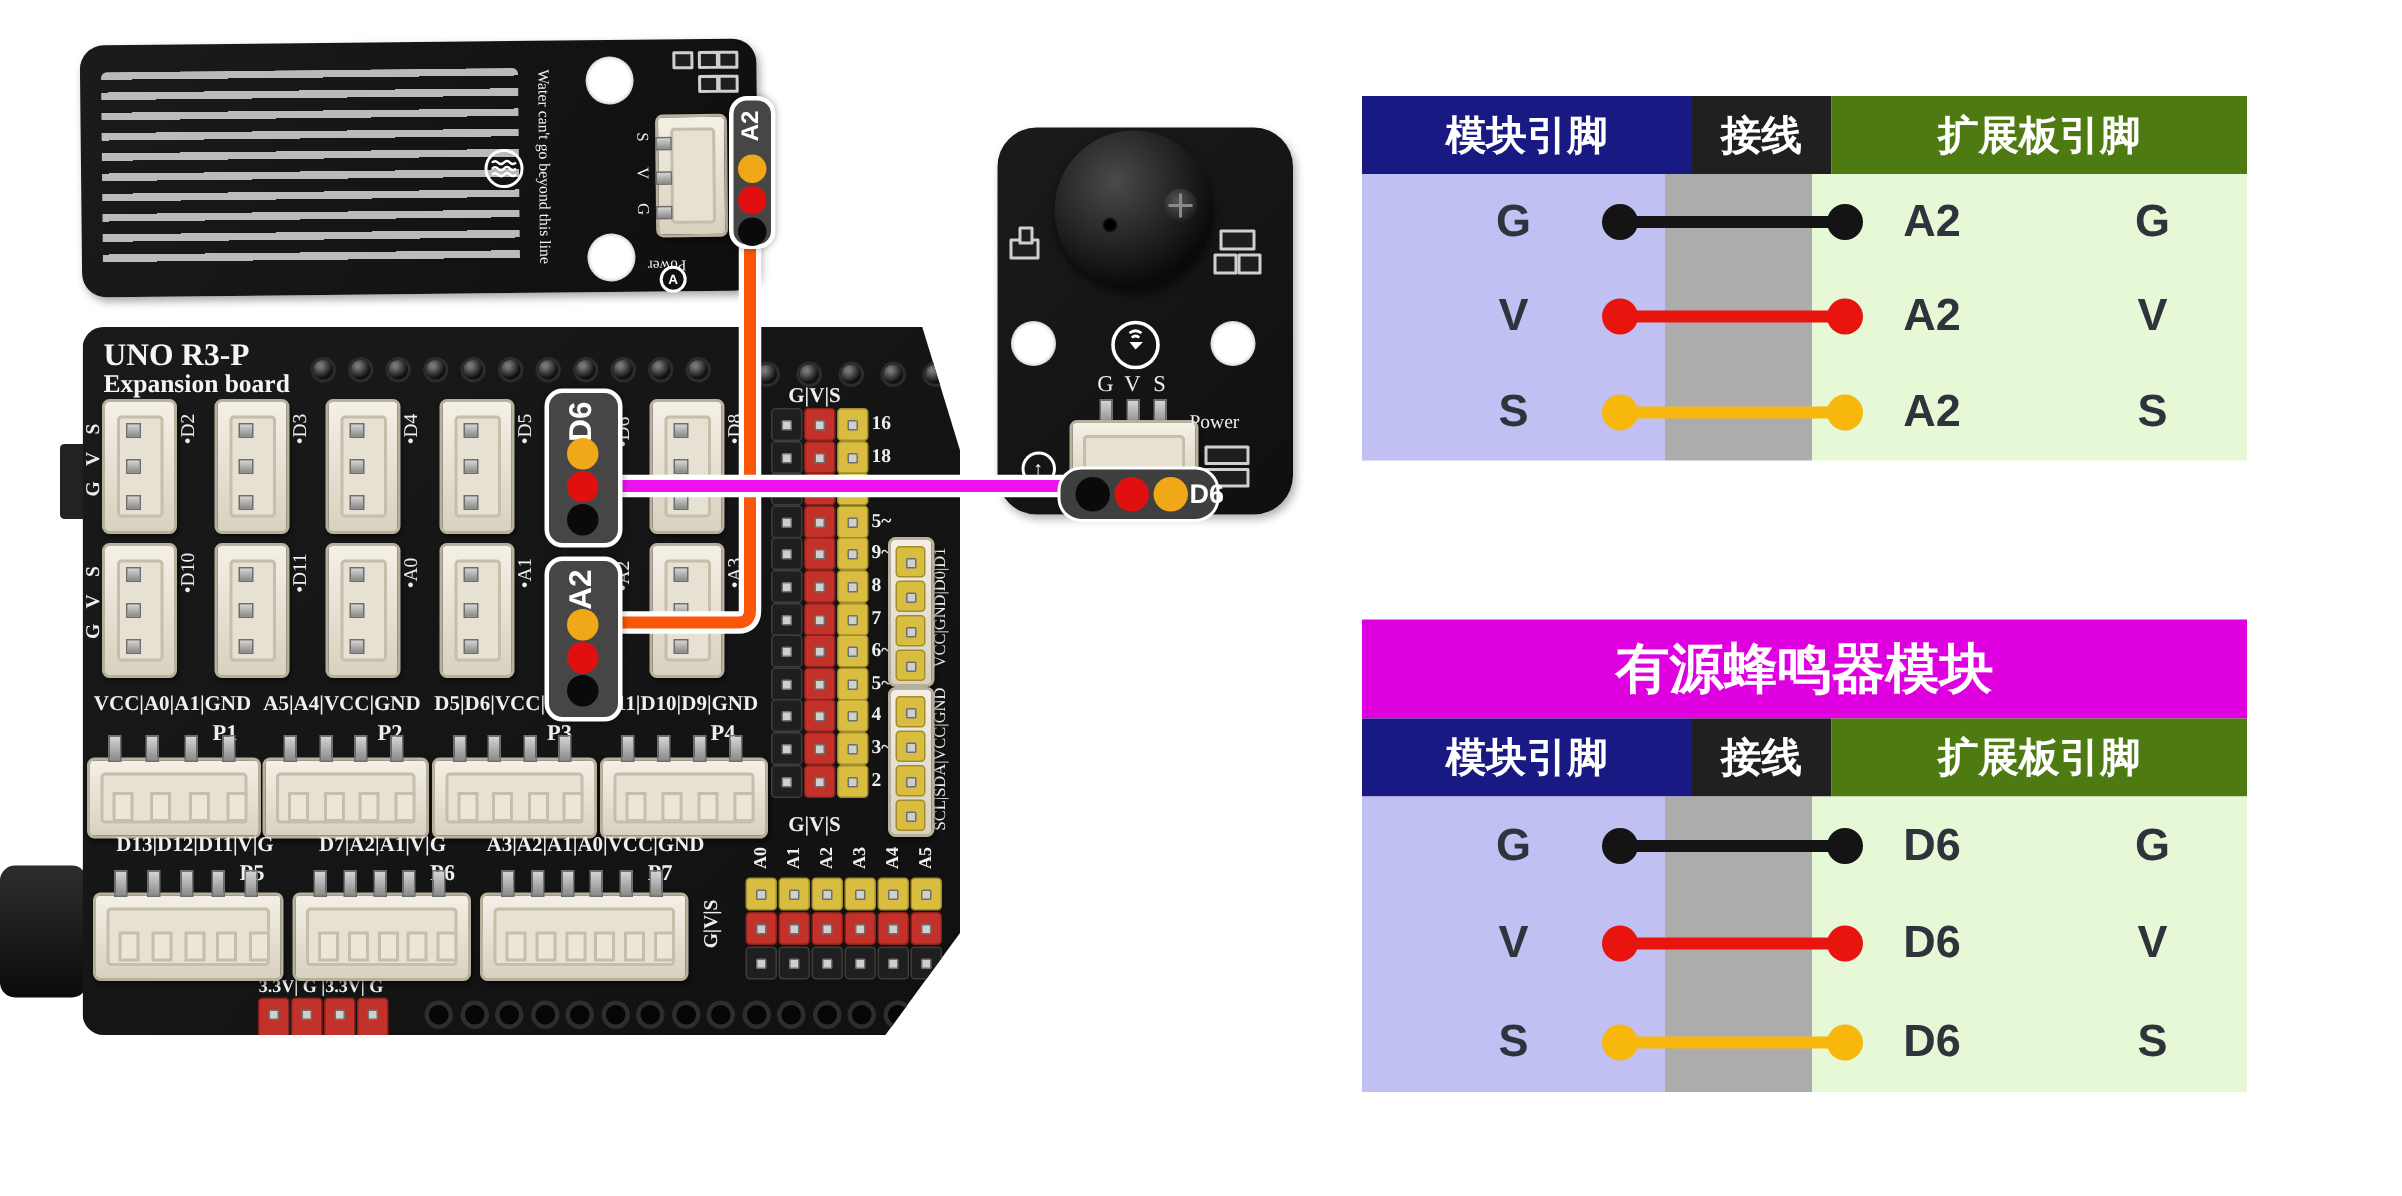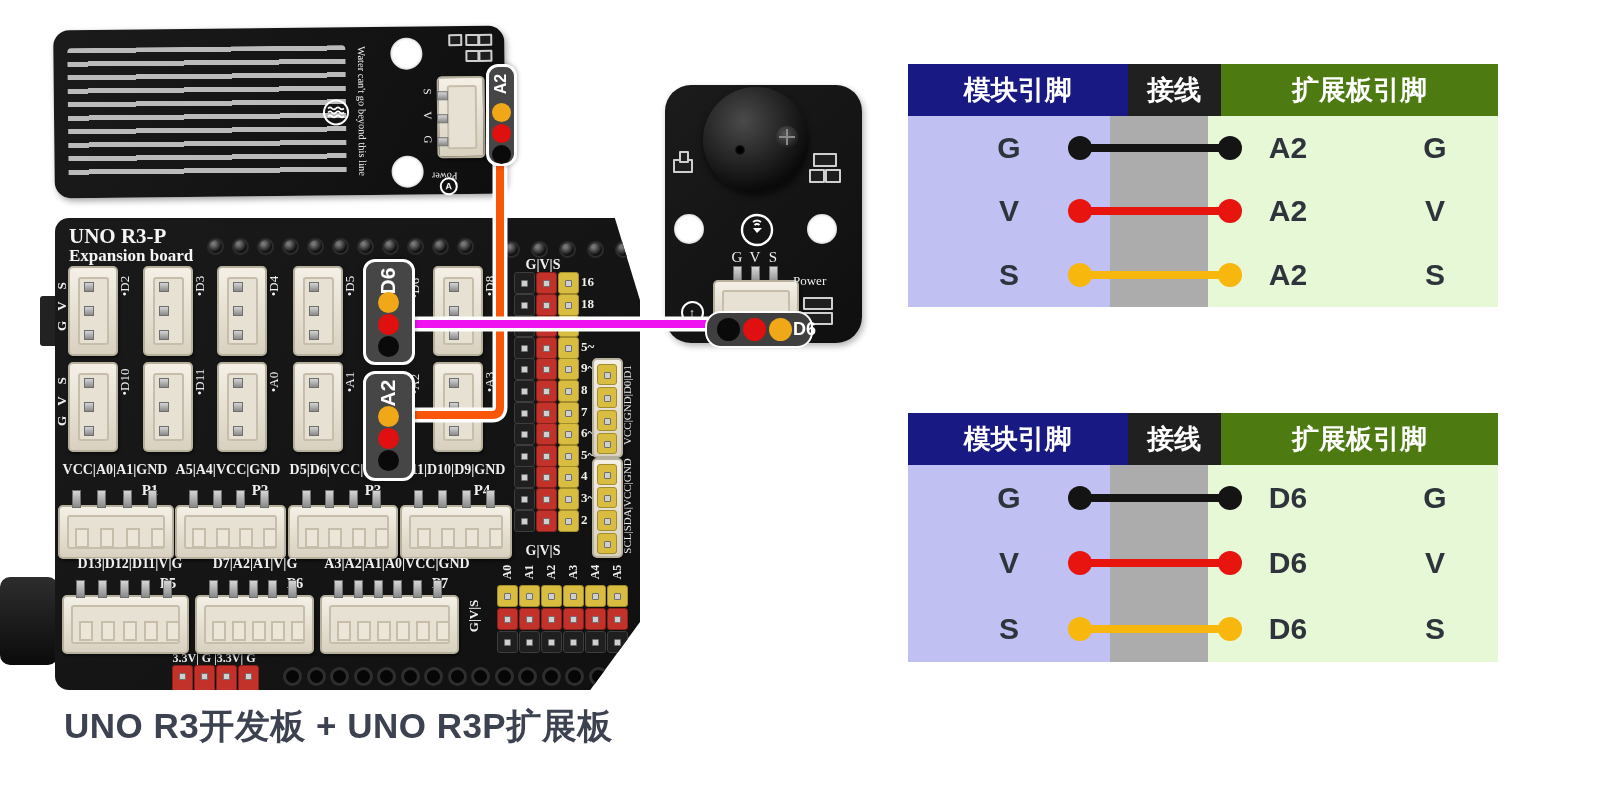--- a/index.html
+++ b/index.html
@@ -503,21 +503,20 @@
     <span class="tag-text abs" style="left:86px;top:6px;font-size:18px;">D6</span>
   </div>
 
   <svg class="wires" width="1601" height="797" viewBox="0 0 1601 797">
     <path d="M500 158 L500 407 Q500 415 492 415 L407 415" fill="none" stroke="#ffffff" stroke-width="15"></path>
     <path id="wire-orange" d="M500 158 L500 407 Q500 415 492 415 L407 415" fill="none" stroke-width="8" stroke="#F9560A"></path>
     <path d="M406 324 L726 324" fill="none" stroke="#ffffff" stroke-width="15"></path>
     <path id="wire-magenta" d="M406 324 L726 324" fill="none" stroke-width="8" stroke="#F011F0"></path>
   </svg>
 
-  <div class="caption">UNO R3开发板 + UNO R3P扩展板</div>
 
   <div class="ctable" style="top:64px;">
     <div class="ct-head">
       <div class="ch-mod">模块引脚</div>
       <div class="ch-wire">接线</div>
       <div class="ch-board">扩展板引脚</div>
     </div>
     <div class="ct-body" style="height:191px;">
       <div class="col-bg cb-mod"></div>
         <div class="col-bg cb-wire"></div>
@@ -543,20 +542,21 @@
           <div class="twire" style="left: 172px; width: 150px; background: rgb(247, 183, 12);"></div>
           <div class="twire-dot" style="left: 172px; background: rgb(247, 183, 12);"></div>
           <div class="twire-dot" style="left: 322px; background: rgb(247, 183, 12);"></div>
           <div class="lbl" style="left: 380px;">A2</div>
           <div class="lbl" style="left: 527px;">S</div>
         </div>
       </div>
   </div>
 
   <div class="ctable" style="top:413px;">
+    <div class="ct-title" style="background: rgb(222, 0, 222);">有源蜂鸣器模块</div>
     <div class="ct-head">
       <div class="ch-mod">模块引脚</div>
       <div class="ch-wire">接线</div>
       <div class="ch-board">扩展板引脚</div>
     </div>
     <div class="ct-body" style="height:197px;">
       <div class="col-bg cb-mod"></div>
         <div class="col-bg cb-wire"></div>
         <div class="col-bg cb-board"></div>
     <div class="trow" style="top: 0%;">

